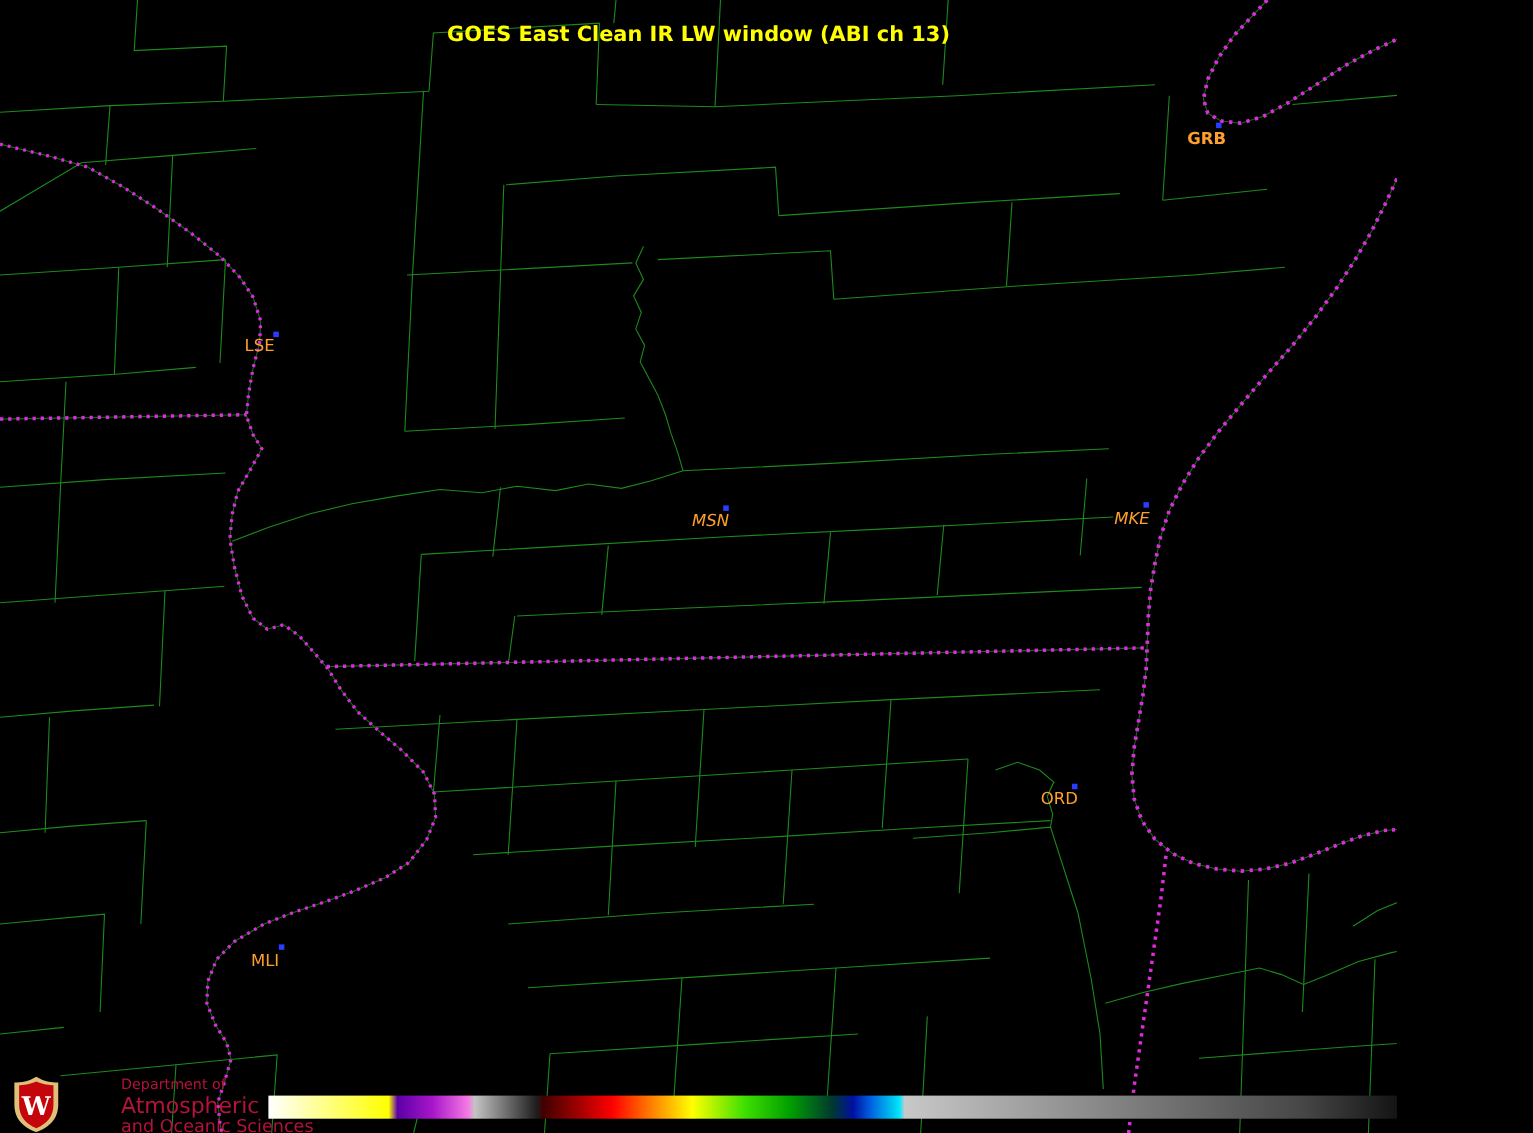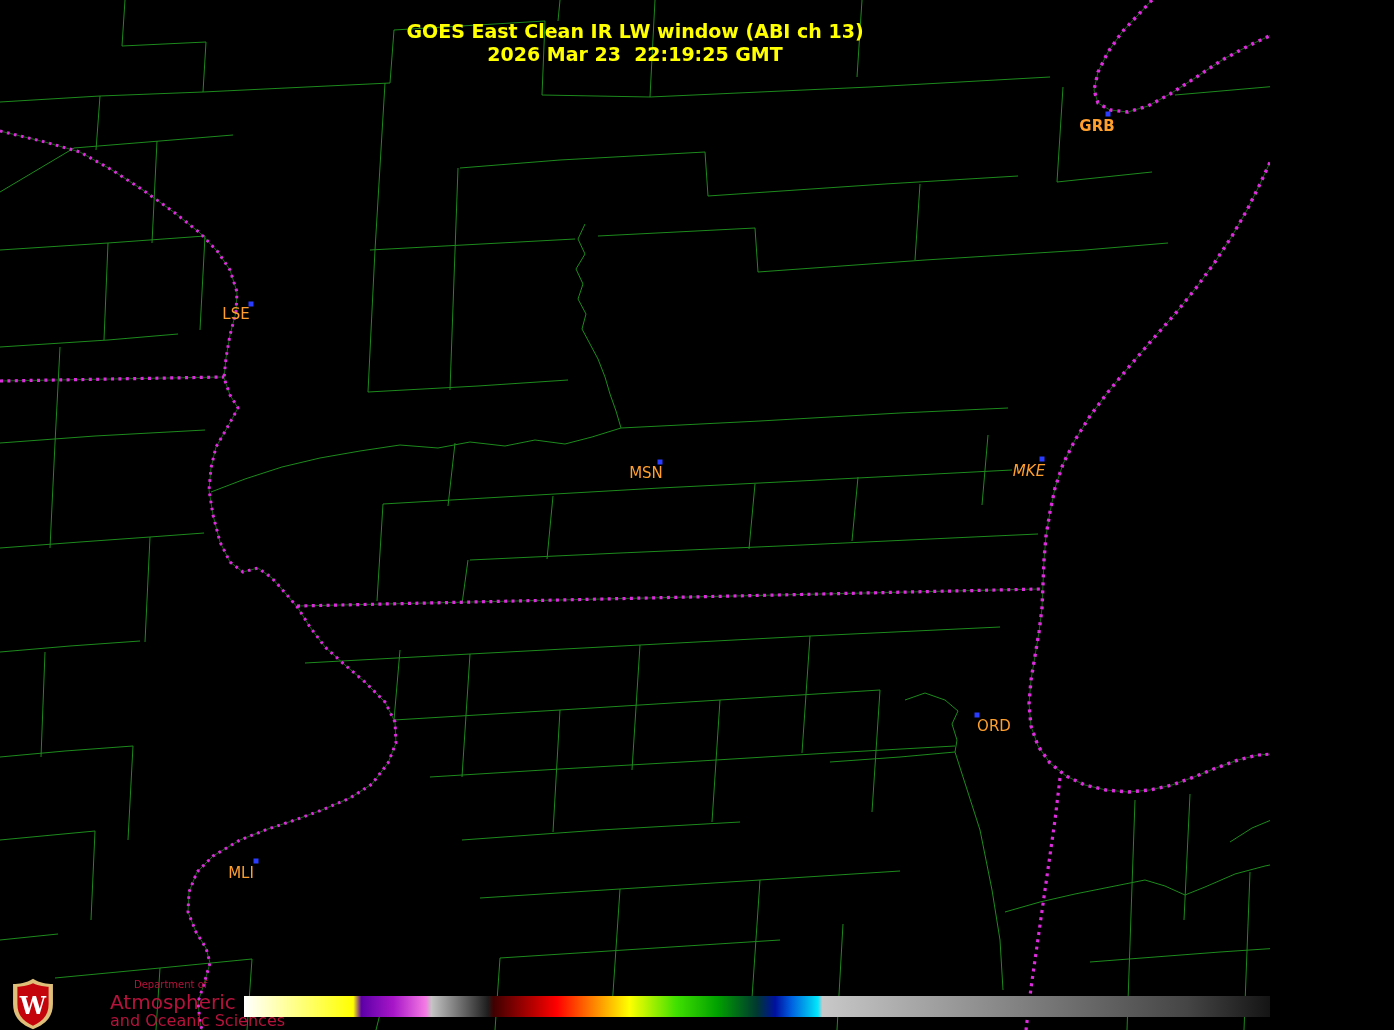--- a/index.html
+++ b/index.html
@@ -17,21 +17,21 @@
   .shore-dots{fill:none;stroke:var(--magenta);stroke-width:3.4;stroke-dasharray:3 5;stroke-linecap:butt;}
   .river-dots{fill:none;stroke:var(--magenta);stroke-width:3;stroke-dasharray:2.6 4.6;stroke-linecap:butt;}
   .title-wrap{position:absolute;left:0;top:20px;width:100%;text-align:center;z-index:5;}
   .title-line{display:block;color:var(--title-color);font-weight:bold;font-size:19px;line-height:23px;white-space:pre;}
   .st-dot{position:absolute;width:5px;height:5px;background:var(--dot-color);transform:translate(-50%,-50%);z-index:6;}
   .st-label{position:absolute;color:var(--label-color);font-size:15px;transform:translate(-50%,-50%);z-index:6;white-space:pre;}
   #colorbar{position:absolute;z-index:8;}
   #logo{position:absolute;left:6px;top:976px;width:330px;height:54px;z-index:7;}
   #crest{position:absolute;left:2px;top:2px;width:50px;height:52px;}
   .logo-text{position:absolute;left:104px;top:4px;color:var(--logo-color);line-height:1;}
-  .logo-dept{display:block;font-size:10px;margin-bottom:2px;margin-left:24px;}
+  .logo-dept{display:block;font-size:13px;margin-bottom:2px;}
   .logo-l1{display:block;font-size:20px;margin-bottom:1px;}
   .logo-l2{display:block;font-size:16px;}
 </style>
 </head>
 <body>
 
 <div id="stage">
 
   <svg id="map" width="1394" height="1030" viewBox="0 0 1394 1030">
 
@@ -136,34 +136,33 @@
       <polyline class="shore-dots" points="1347,0 1358,8 1354,18 1342,25 1352,32 1368,40 1382,47 1394,53"></polyline>
       <polyline class="shore-dots" points="1300,55 1296,80 1290,105 1282,132 1272,158 1260,184 1247,210 1232,236 1215,262 1196,288 1175,314 1152,340 1128,368 1108,392 1090,416 1075,440 1063,464 1055,488 1050,512 1046,536 1044,560 1043,584 1042,608 1039,632 1035,656 1031,680 1029,704 1031,726 1038,746 1050,763 1066,776 1085,785 1106,790 1128,792 1150,790 1172,785 1194,777 1216,768 1238,760 1258,755"></polyline>
       <polyline class="border-dots" points="1340,178 1368,188 1394,197"></polyline>
       <polyline class="border-dots" points="1060,778 1055,820 1049,862 1043,904 1037,946 1031,988 1026,1030"></polyline>
       <polyline class="border-dots" points="1258,755 1300,752 1345,750 1394,748"></polyline>
     </g>
   </svg>
 
   <div class="title-wrap">
     <span class="title-line">GOES East Clean IR LW window (ABI ch 13)</span>
-    <span class="title-line">2026 Mar 23  22:19:25 GMT</span>
   </div>
 
   <div>
       <span class="st-dot" style="left: 1108px; top: 114px;"></span>
       <span class="st-label" style="left: 1097px; top: 126px; font-weight: bold;">GRB</span>
       <span class="st-dot" style="left: 251px; top: 304px;"></span>
       <span class="st-label" style="left: 236px; top: 314px;">LSE</span>
       <span class="st-dot" style="left: 660px; top: 462px;"></span>
-      <span class="st-label" style="left: 646px; top: 473px;">MSN</span>
+      <span class="st-label" style="left: 646px; top: 473px; font-style: italic;">MSN</span>
       <span class="st-dot" style="left: 1042px; top: 459px;"></span>
       <span class="st-label" style="left: 1029px; top: 471px; font-style: italic;">MKE</span>
       <span class="st-dot" style="left: 977px; top: 715px;"></span>
-      <span class="st-label" style="left: 994px; top: 726px;">ORD</span>
+      <span class="st-label" style="left: 963px; top: 726px;">ORD</span>
       <span class="st-dot" style="left: 256px; top: 861px;"></span>
       <span class="st-label" style="left: 241px; top: 873px;">MLI</span>
     </div>
 
   <div id="colorbar" style="left: 244px; top: 996px; width: 1150px; height: 21px; background: linear-gradient(90deg, rgb(255, 255, 255) 0%, rgb(255, 255, 0) 9.5%, rgb(92, 0, 168) 10.2%, rgb(168, 22, 200) 13%, rgb(245, 122, 228) 15.8%, rgb(196, 196, 196) 16.3%, rgb(30, 30, 30) 21.2%, rgb(64, 0, 0) 21.7%, rgb(255, 0, 0) 27.2%, rgb(255, 128, 0) 30.3%, rgb(255, 255, 0) 33.5%, rgb(64, 224, 0) 37.6%, rgb(0, 160, 0) 41.2%, rgb(0, 56, 48) 44.6%, rgb(0, 16, 160) 46.2%, rgb(0, 96, 224) 47.6%, rgb(0, 200, 240) 49.4%, rgb(0, 232, 255) 49.9%, rgb(200, 200, 200) 50.3%, rgb(160, 160, 160) 60%, rgb(110, 110, 110) 72%, rgb(69, 69, 69) 82%, rgb(8, 8, 8) 91%, rgb(0, 0, 0) 100%);"></div>
 
   <div id="logo">
     <svg id="crest" viewBox="0 0 52 60">
       <path d="M26,1 C18,6 10,7 3,7 L3,30 C3,46 13,54 26,59 C39,54 49,46 49,30 L49,7 C42,7 34,6 26,1 Z" fill="var(--crest-gold)"></path>
       <path d="M26,6 C19,9 12,10 8,10 L8,30 C8,43 15,50 26,55 C37,50 44,43 44,30 L44,10 C40,10 33,9 26,6 Z" fill="var(--crest-red)"></path>

